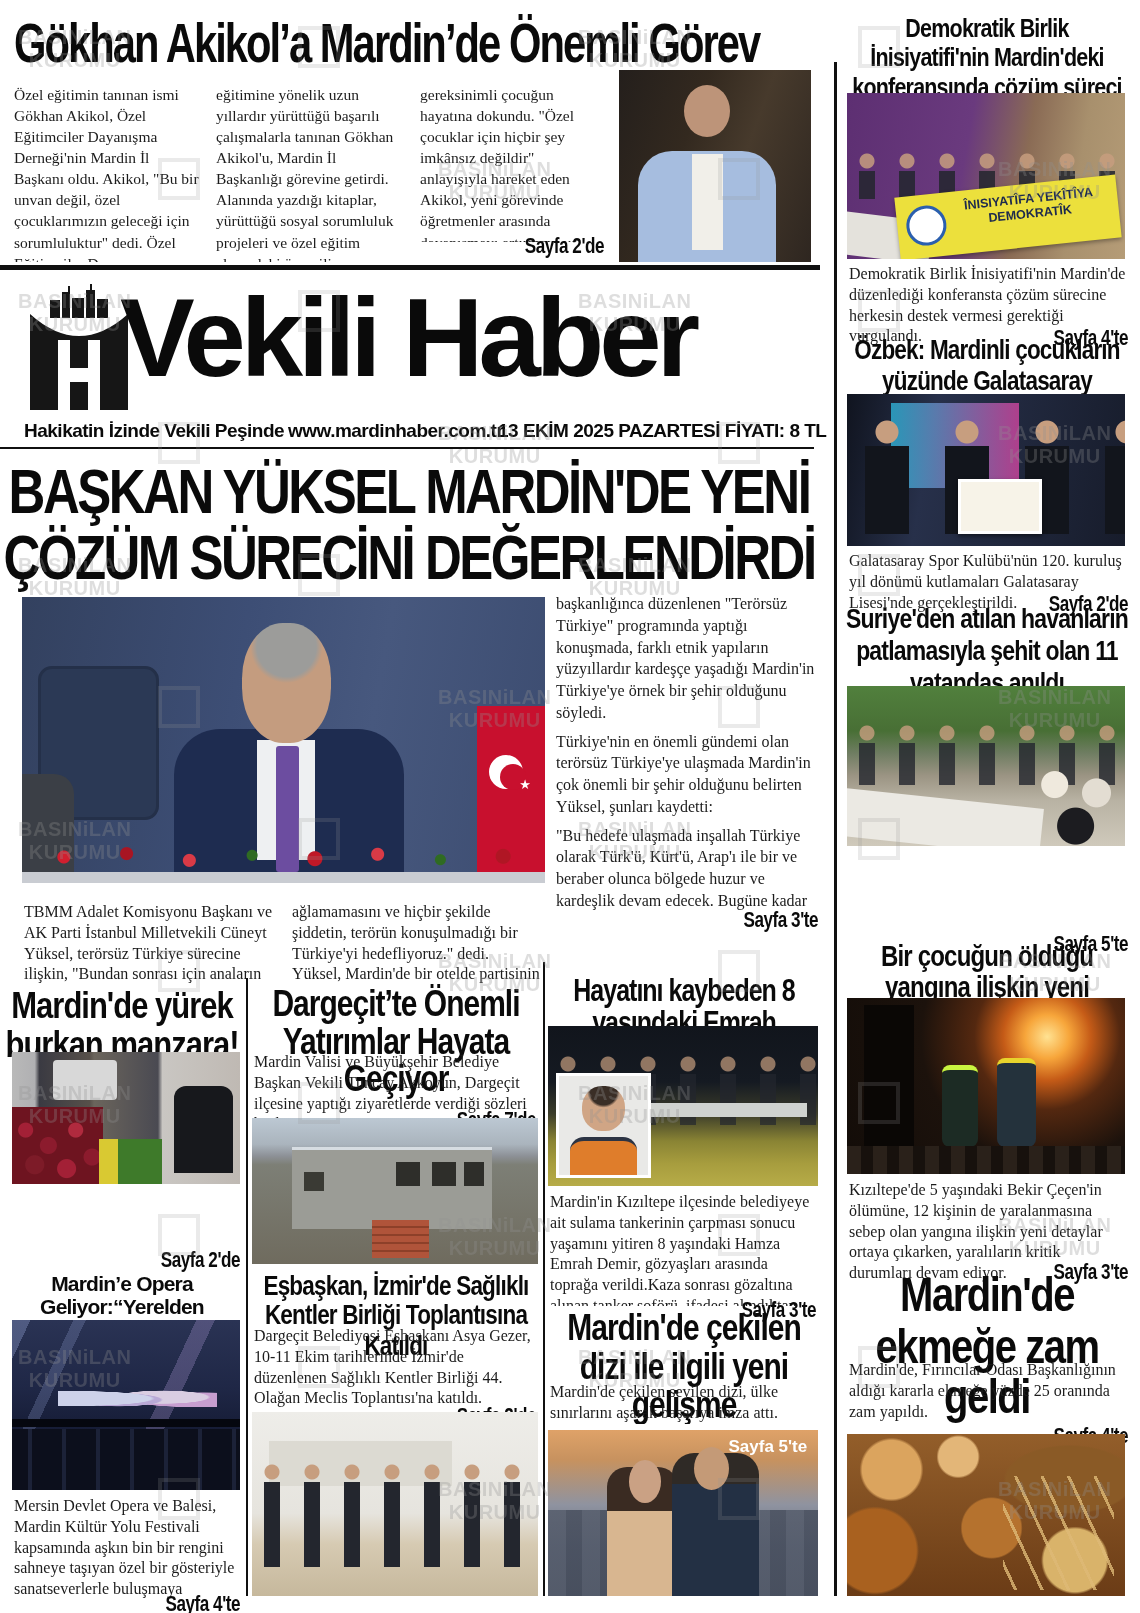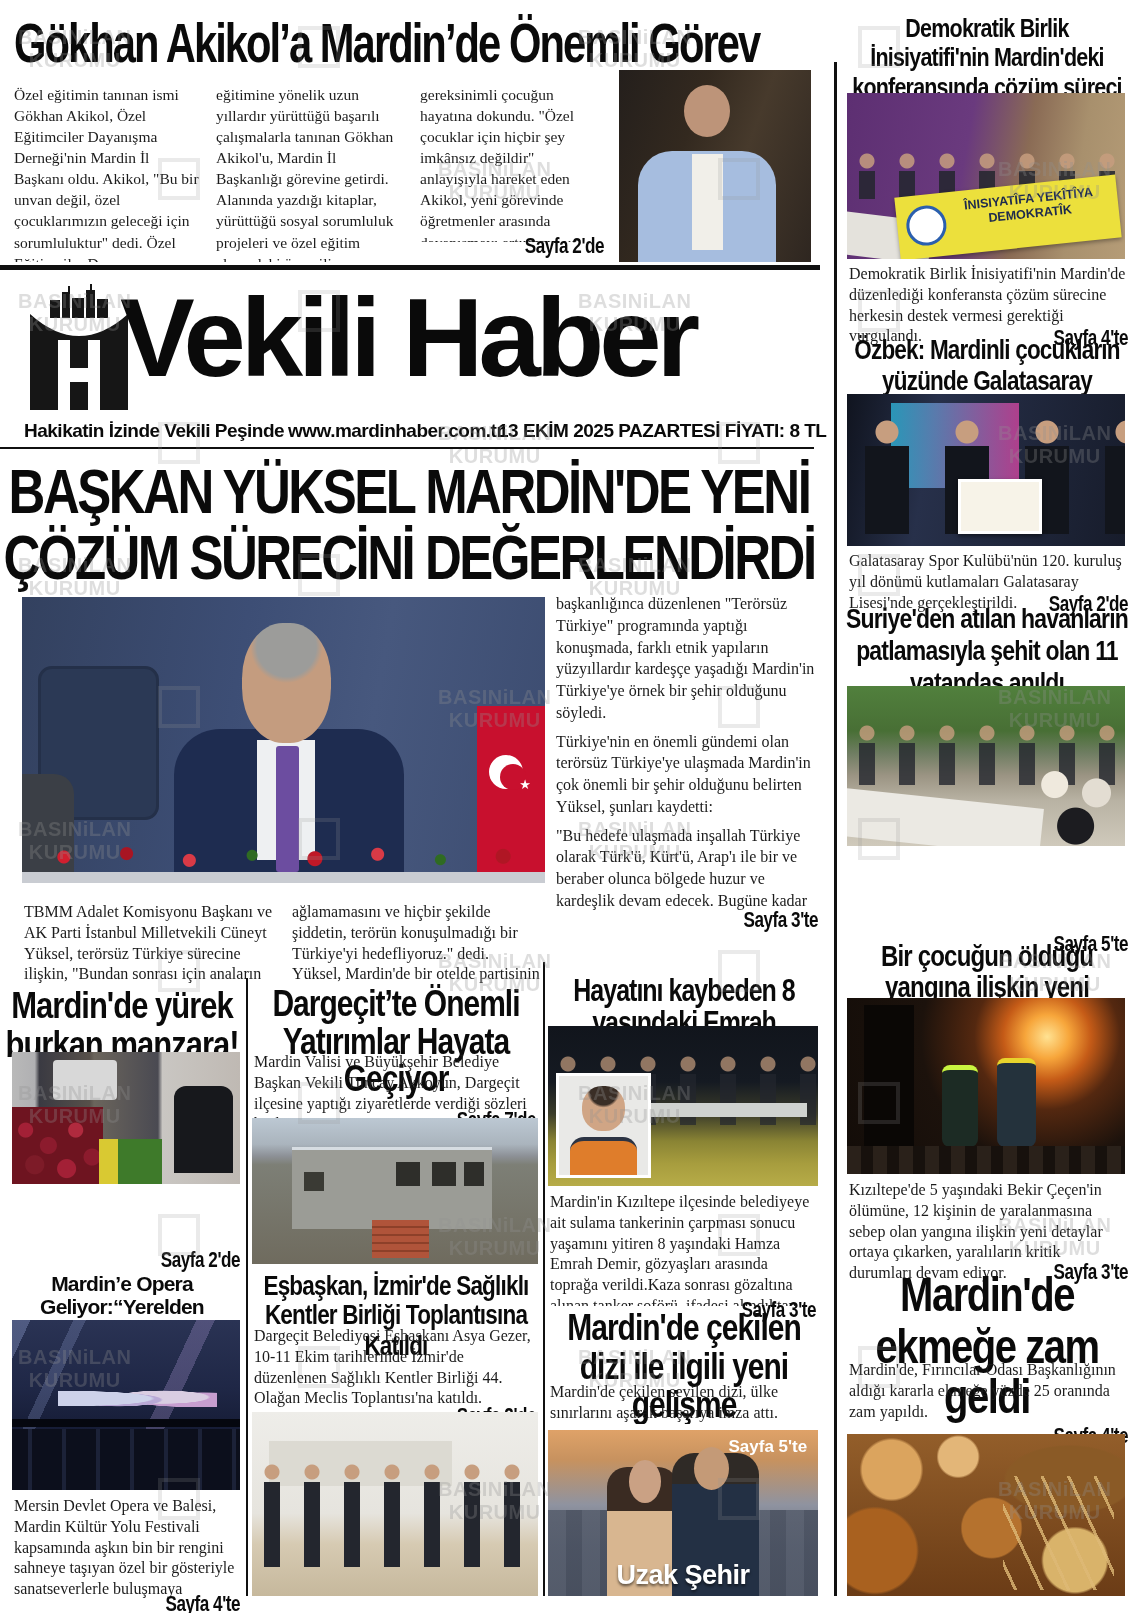--- a/index.html
+++ b/index.html
@@ -203,21 +203,20 @@
 
   <div class="abs hl cnd" style="left:548px;top:1308px;width:272px;font-size:30px;line-height:1.05;letter-spacing:-1px;text-align:center;">Mardin'de çekilen dizi ile ilgili yeni gelişme</div>
   <div class="abs cap" style="left:550px;top:1382px;width:268px;height:44px;">Mardin'de çekilen sevilen dizi, ülke sınırlarını aşarak başarıya imza attı.</div>
   <div class="ph ph-uzak" style="left:548px;top:1430px;width:270px;height:166px;">
     <div class="citysil" style="height:52%;opacity:.85;"></div>
     <div class="s" style="left:22%;bottom:0;width:26%;height:78%;border-radius:20px 20px 0 0;background:linear-gradient(180deg,#3a2b22 0 34%,#d8b690 34% 100%);"></div>
     <div class="s" style="left:30%;top:18%;width:12%;height:26%;border-radius:50%;background:#caa184;"></div>
     <div class="s" style="left:46%;bottom:0;width:32%;height:86%;border-radius:22px 22px 0 0;background:linear-gradient(180deg,#2f2a26 0 22%,#233044 22% 100%);"></div>
     <div class="s" style="left:54%;top:10%;width:13%;height:26%;border-radius:50%;background:#c49a77;"></div>
     <span class="hl" style="position:absolute;right:4%;top:4%;color:#fff;font-size:17px;">Sayfa 5'te</span>
-    <span class="hl" style="position:absolute;left:0;bottom:3%;width:100%;text-align:center;color:#fff;font-size:27px;letter-spacing:-0.5px;text-shadow:0 2px 3px rgba(0,0,0,.6);">Uzak Şehir</span>
   </div>
 
   <div class="vline" style="left:834px;top:62px;width:3px;height:1534px;"></div>
 
   <div class="abs hl cnd" style="left:845px;top:14px;width:284px;font-size:21.5px;line-height:1.12;letter-spacing:-0.8px;text-align:center;">Demokratik Birlik İnisiyatifi'nin Mardin'deki konferansında çözüm süreci tartışıldı</div>
   <div class="ph ph-conf" style="left:847px;top:93px;width:278px;height:166px;">
     <div class="figrow" style="top:34%;height:30%;opacity:.85;"></div>
     <div class="s" style="left:-4%;bottom:0;width:34%;height:26%;background:#e4e2dc;transform:rotate(7deg);"></div>
     <div class="s" style="left:18%;bottom:6%;width:80%;height:38%;background:#ece03c;transform:rotate(-6deg);box-shadow:0 2px 4px rgba(0,0,0,.35);">
       <div class="s" style="left:4%;top:18%;width:34px;height:34px;border-radius:50%;background:#fff;border:3px solid #2b5fae;"></div>

